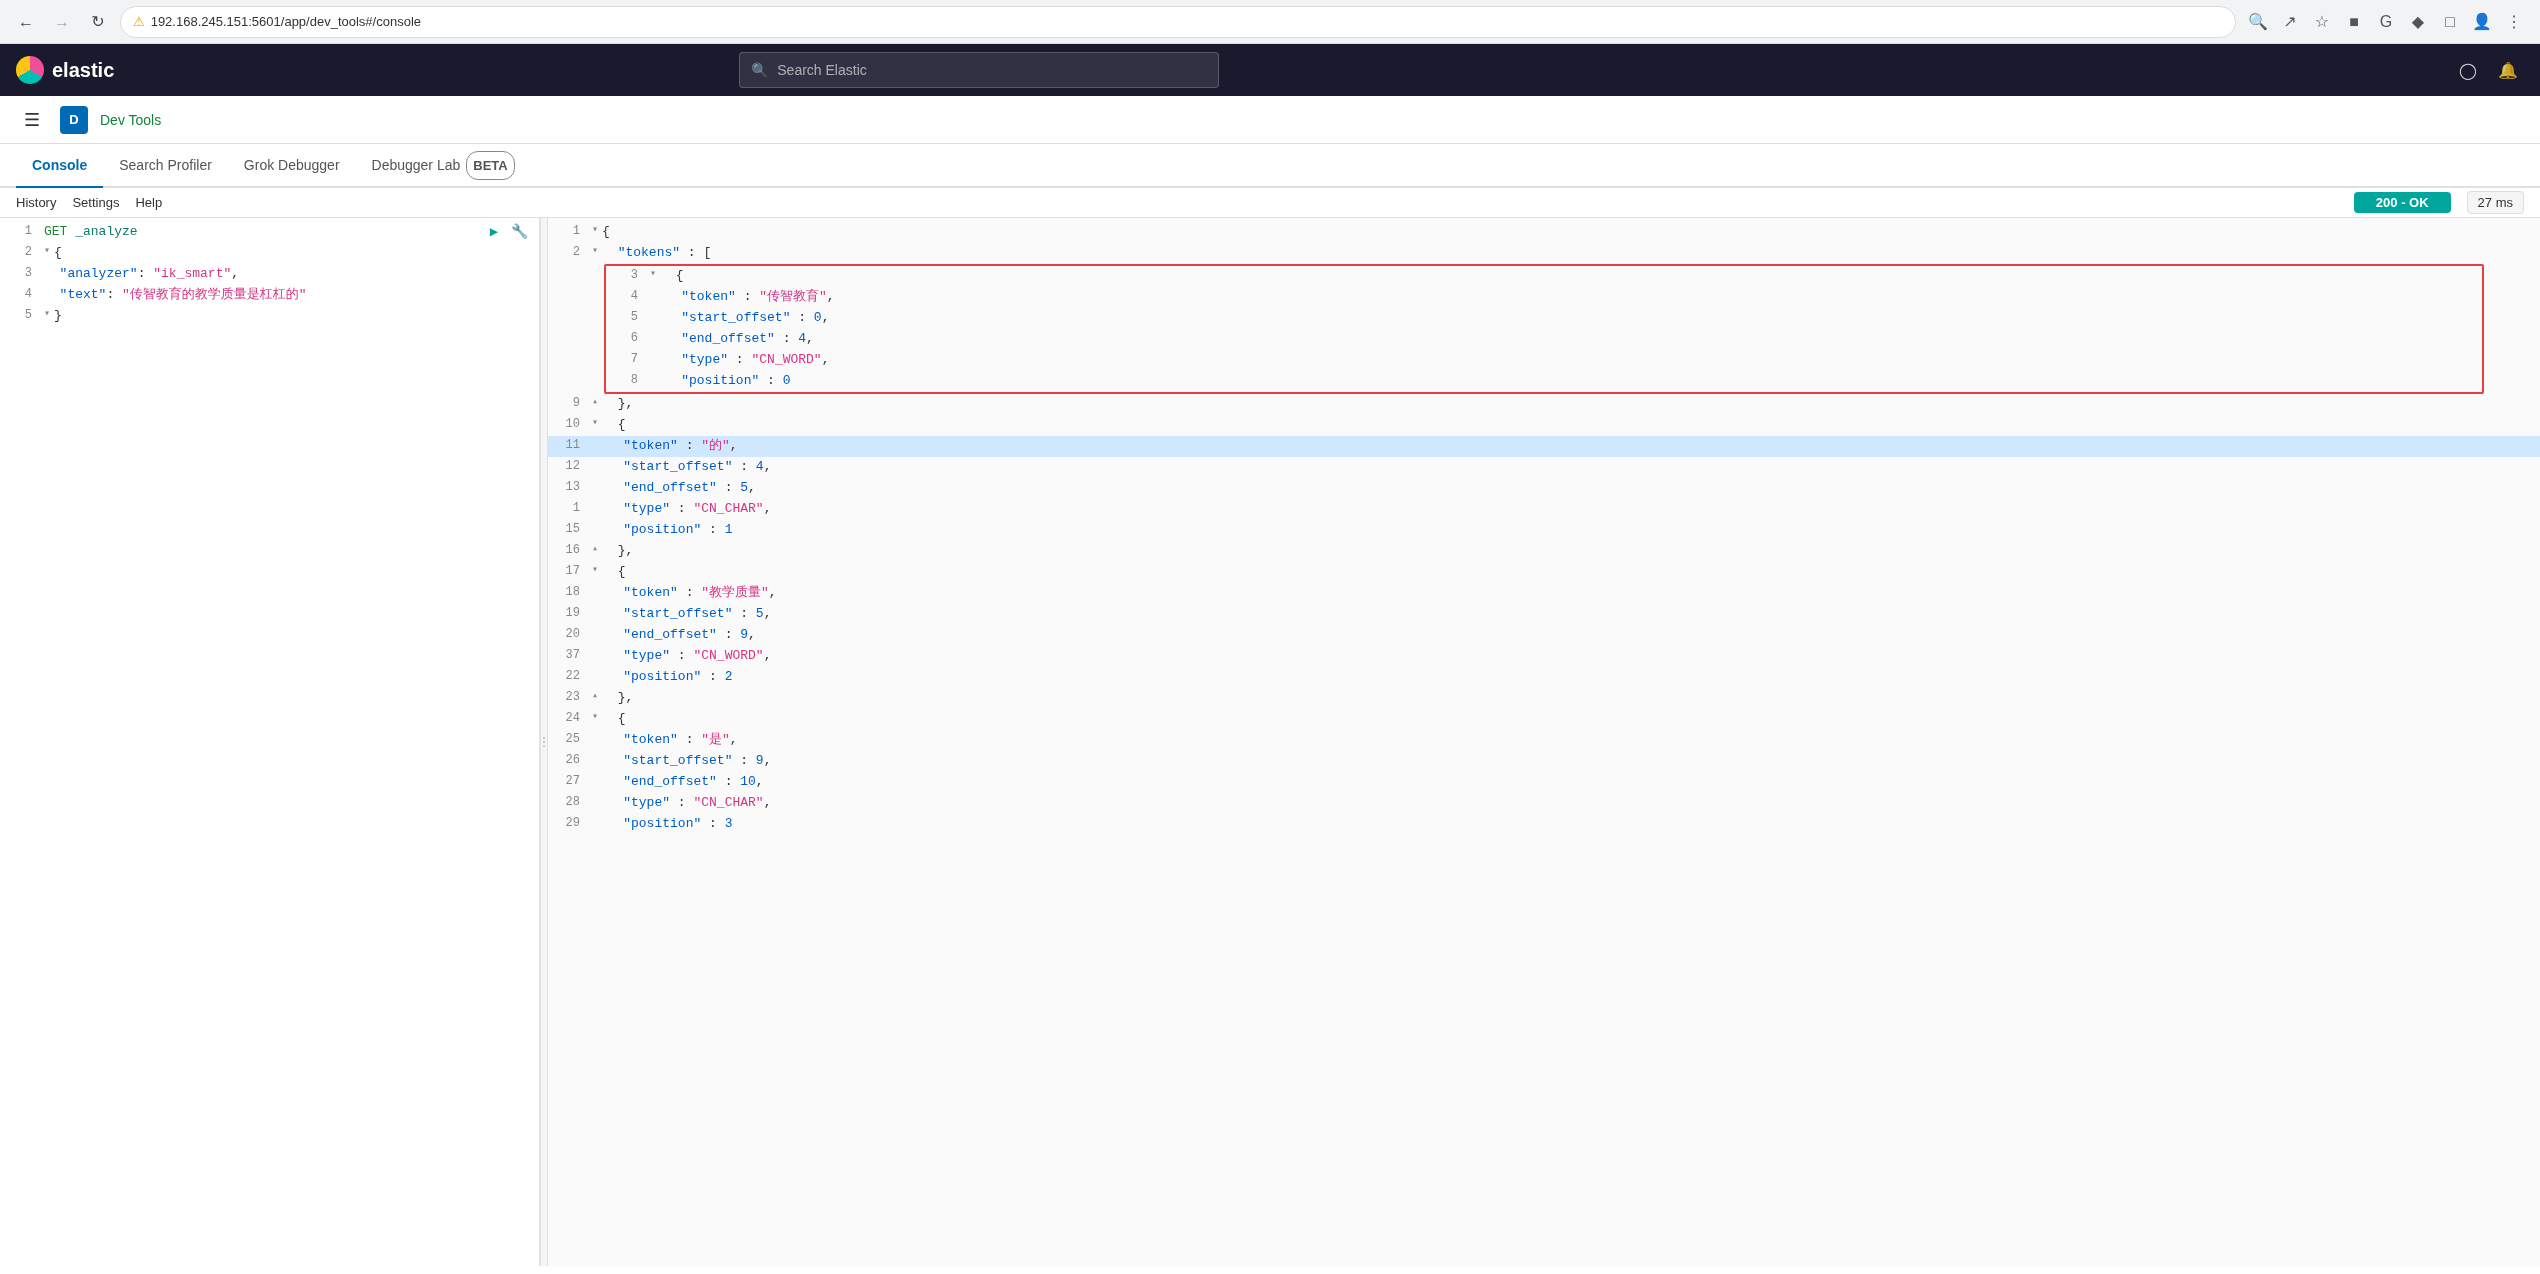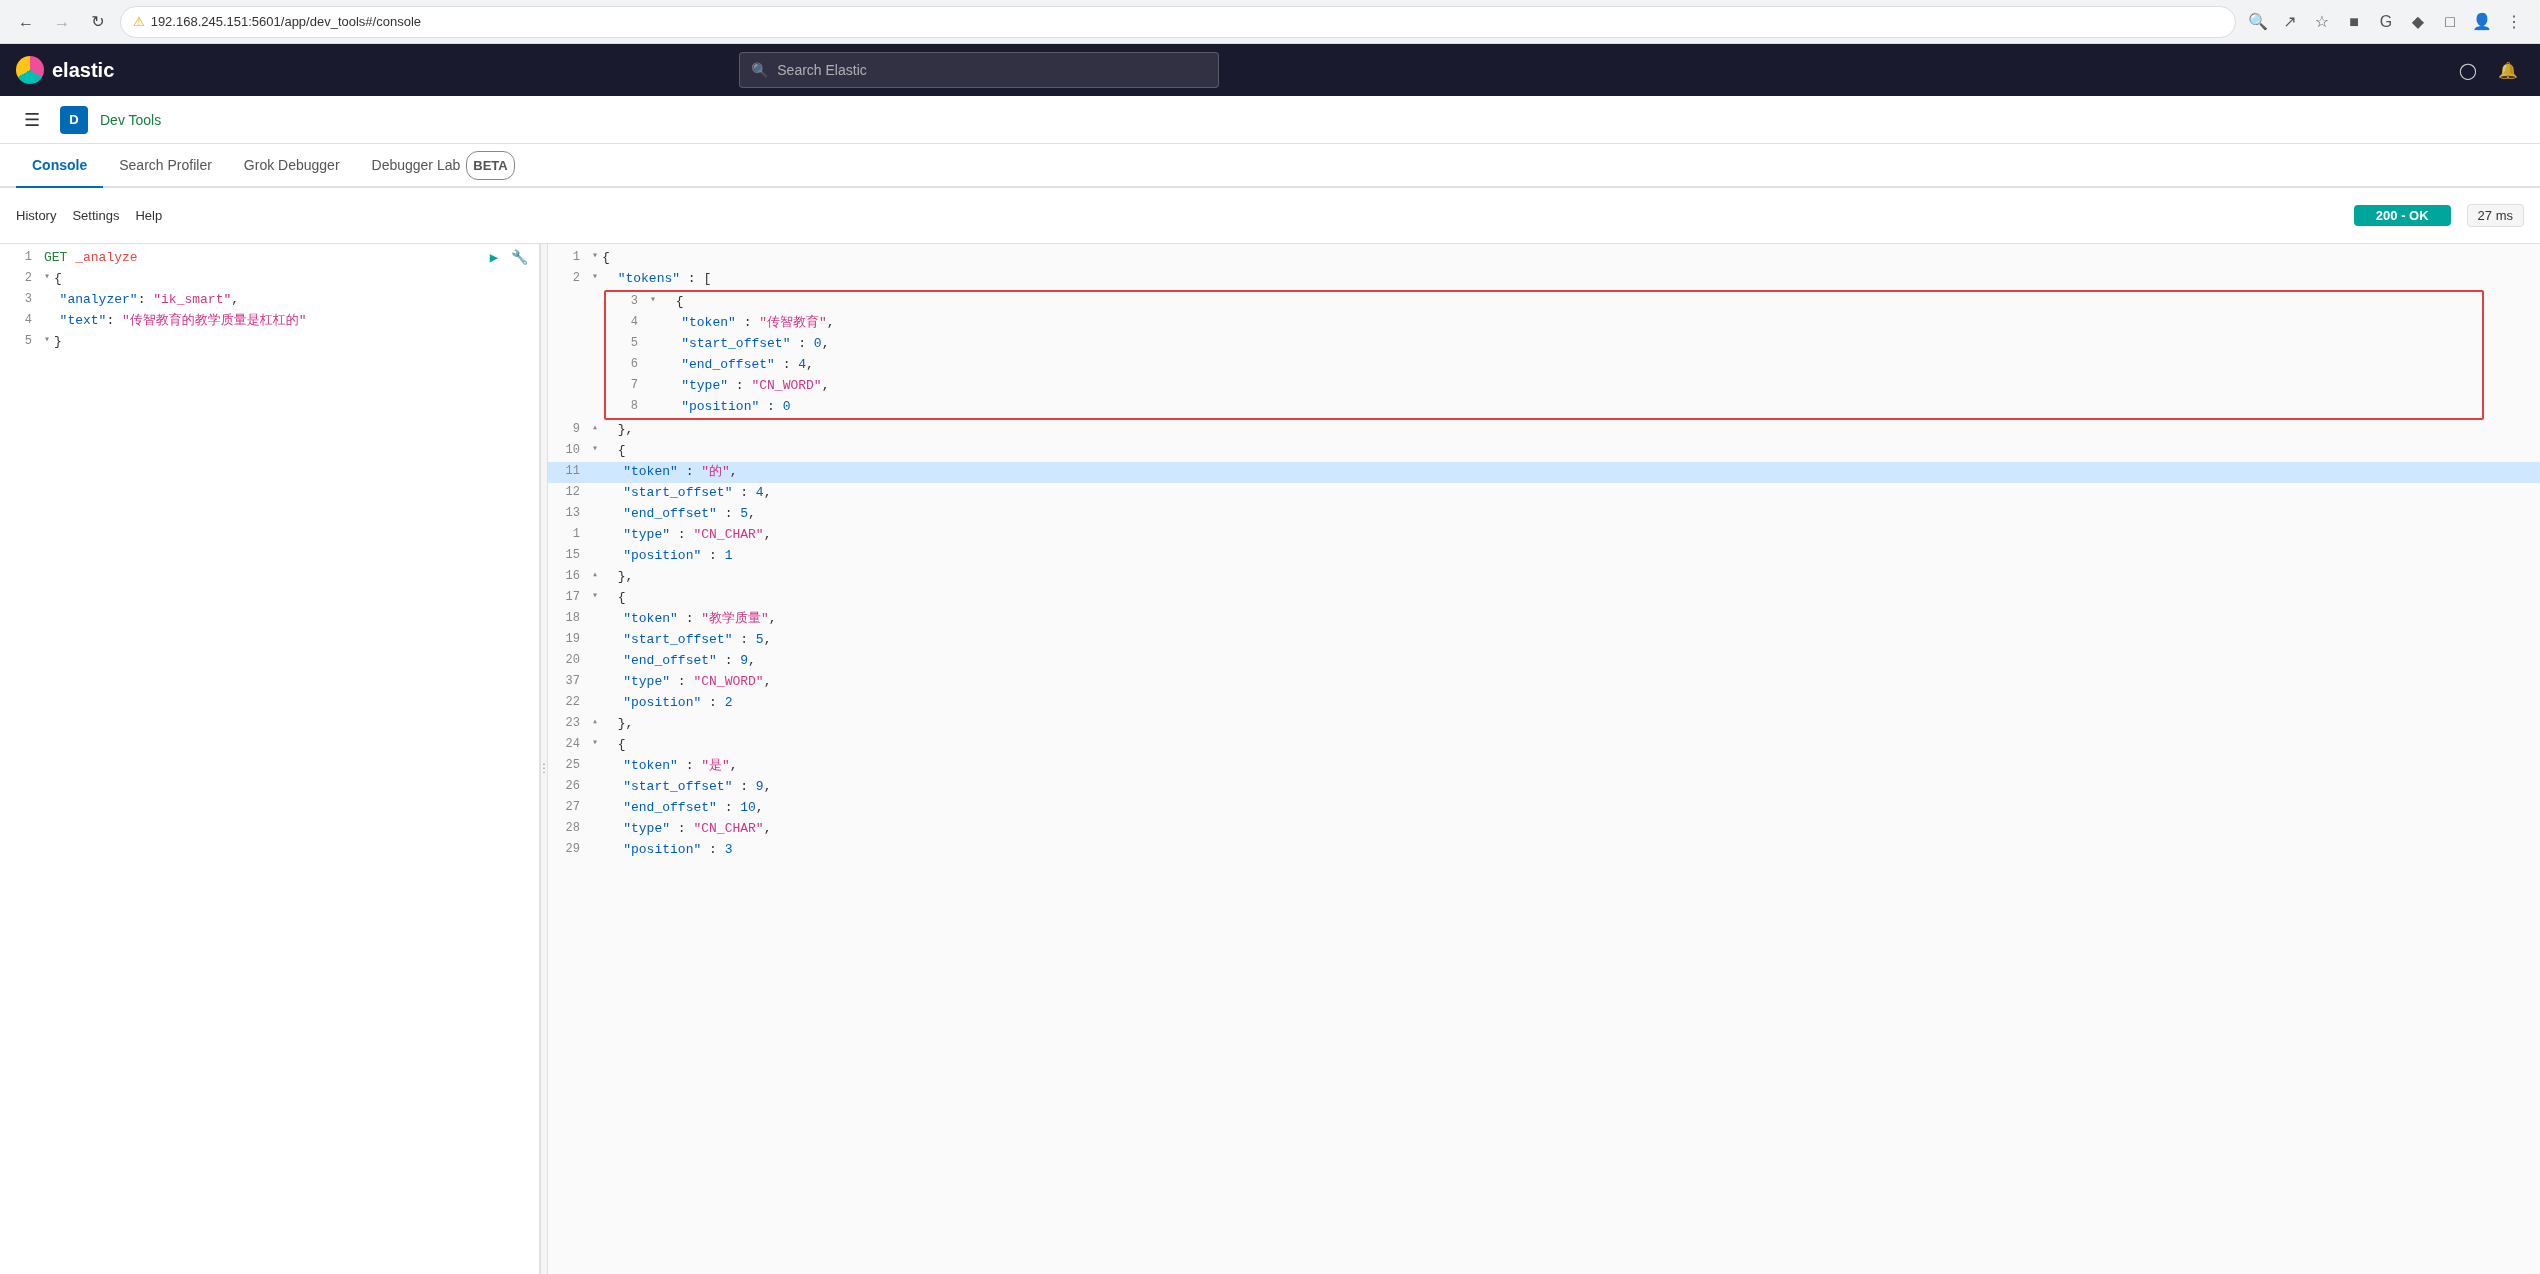--- a/index.html
+++ b/index.html
@@ -154,21 +154,21 @@
       border-radius: 12px;
       font-size: 13px;
       padding: 6px 6px;
       color: #555;
       font-weight: 600;
     }
 
     
     .toolbar {
       background: #fff;
-      height: 56px;
+      height: 30px;
       display: flex;
       align-items: center;
       padding: 0 16px;
       gap: 16px;
       border-bottom: 1px solid #e0e0e0;
     }
     .toolbar-item {
       font-size: 13px;
       color: #333;
       cursor: pointer;
@@ -371,21 +371,21 @@
 
 <div class="main-content">
 
   <div class="editor-panel">
     <div class="editor-content">
 
       <div class="editor-line" style="position:relative;">
         <span class="line-num">1</span>
         <span class="line-content">
           <span style="color:#22863a;">GET</span>
-          <span style="color:#ef4444;"> _analyze</span>
+          <span style="color:#0f766e;"> _analyze</span>
         </span>
         <div class="line-actions">
           <span class="action-btn run-btn">▶</span>
           <span class="action-btn wrench-btn">🔧</span>
         </div>
       </div>
 
       <div class="editor-line">
         <span class="line-num">2</span>
         <span style="color:#888;font-size:10px;margin-right:4px;">▾</span>

